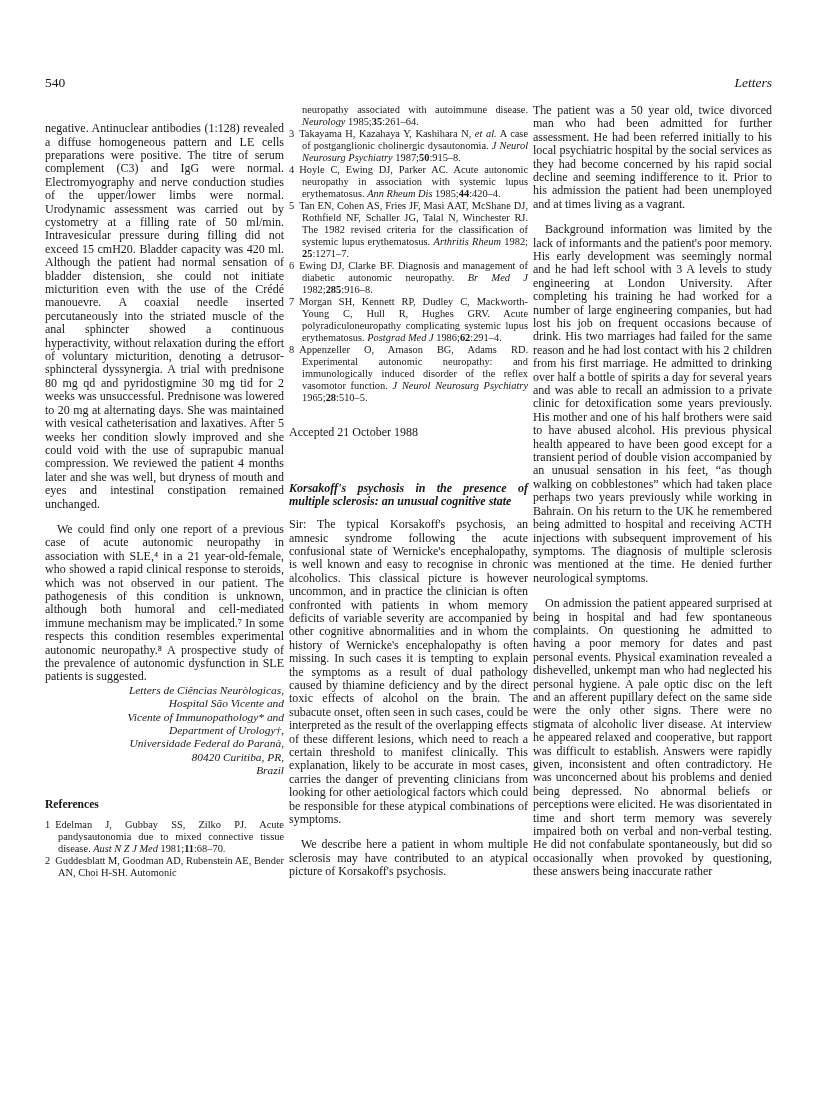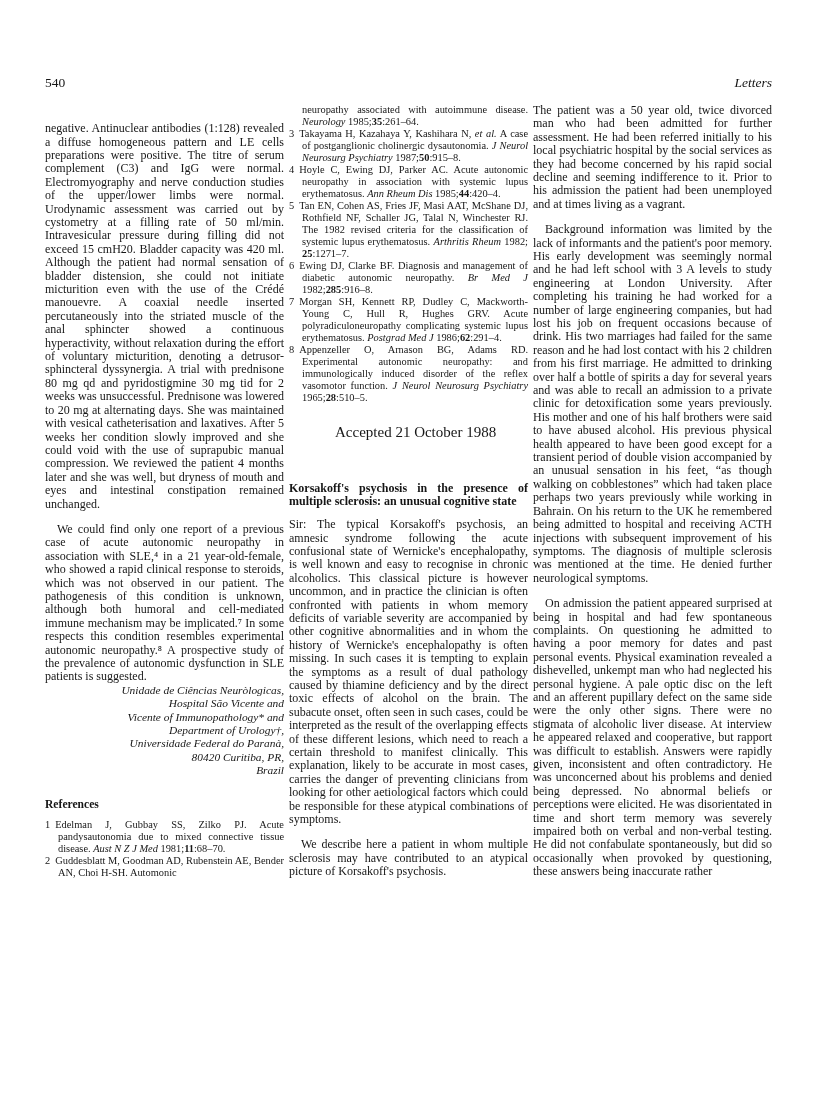--- a/index.html
+++ b/index.html
@@ -24,24 +24,24 @@
   .indent { text-indent: 12px; margin-top: 12px; }
   .signatures { margin-top: 9px; text-align: right; font-size: 11.2px; line-height: 13.4px; }
   .affiliation { text-align: right; font-style: italic; font-size: 11.4px; line-height: 13.4px; }
   .refs-heading { font-size: 11.6px; font-weight: bold; margin: 20px 0 8px 0; font-family: Liberation Serif, serif; }
   .ref {
     font-size: 10.4px; line-height: 12px; text-align: justify;
     padding-left: 13px; text-indent: -13px;
   }
   .ref-num { margin-right: 5px; }
   .ref-cont { text-indent: 0; }
-  .accepted { margin-top: 22px; font-size: 15px; line-height: 12px; margin-left: 46px; }
+  .accepted { margin-top: 22px; font-size: 12px; line-height: 12px; }
   .letter-title {
     margin-top: 44px; font-weight: bold;
-    font-size: 12px; line-height: 13.8px; text-align: justify;
+    font-size: 12px; line-height: 13.8px; text-align: justify; font-style: italic;
   }
   .letter-title + .body-text { margin-top: 9px; }
   .i { font-style: italic; }
   .b { font-weight: bold; }
 </style>
 </head>
 <body>
 
 <div class="page">
 
@@ -51,21 +51,21 @@
   </header>
 
   <div class="columns">
 
     <section class="col">
       <p class="body-text">negative. Antinuclear antibodies (1:128) revealed a diffuse homogeneous pattern and LE cells preparations were positive. The titre of serum complement (C3) and IgG were normal. Electromyography and nerve conduction studies of the upper/lower limbs were normal. Urodynamic assessment was carried out by cystometry at a filling rate of 50 ml/min. Intravesicular pressure during filling did not exceed 15 cmH20. Bladder capacity was 420 ml. Although the patient had normal sensation of bladder distension, she could not initiate micturition even with the use of the Crédé manouevre. A coaxial needle inserted percutaneously into the striated muscle of the anal sphincter showed a continuous hyperactivity, without relaxation during the effort of voluntary micturition, denoting a detrusor-sphincteral dyssynergia. A trial with prednisone 80 mg qd and pyridostigmine 30 mg tid for 2 weeks was unsuccessful. Prednisone was lowered to 20 mg at alternating days. She was maintained with vesical catheterisation and laxatives. After 5 weeks her condition slowly improved and she could void with the use of suprapubic manual compression. We reviewed the patient 4 months later and she was well, but dryness of mouth and eyes and intestinal constipation remained unchanged.</p>
       <p class="body-text indent">We could find only one report of a previous case of acute autonomic neuropathy in association with SLE,⁴ in a 21 year-old-female, who showed a rapid clinical response to steroids, which was not observed in our patient. The pathogenesis of this condition is unknown, although both humoral and cell-mediated immune mechanism may be implicated.⁷ In some respects this condition resembles experimental autonomic neuropathy.⁸ A prospective study of the prevalence of autonomic dysfunction in SLE patients is suggested.</p>
 
 
       <div class="affiliation">
-        <div>Unidade de Ciências Neuròlogicas,</div>
+        <div>Letters de Ciências Neuròlogicas,</div>
         <div>Hospital São Vicente and</div>
         <div>Vicente of Immunopathology* and</div>
         <div>Department of Urology†,</div>
         <div>Universidade Federal do Paranà,</div>
         <div>80420 Curitiba, PR,</div>
         <div>Brazil</div>
       </div>
 
       <h3 class="refs-heading">References</h3>
 

